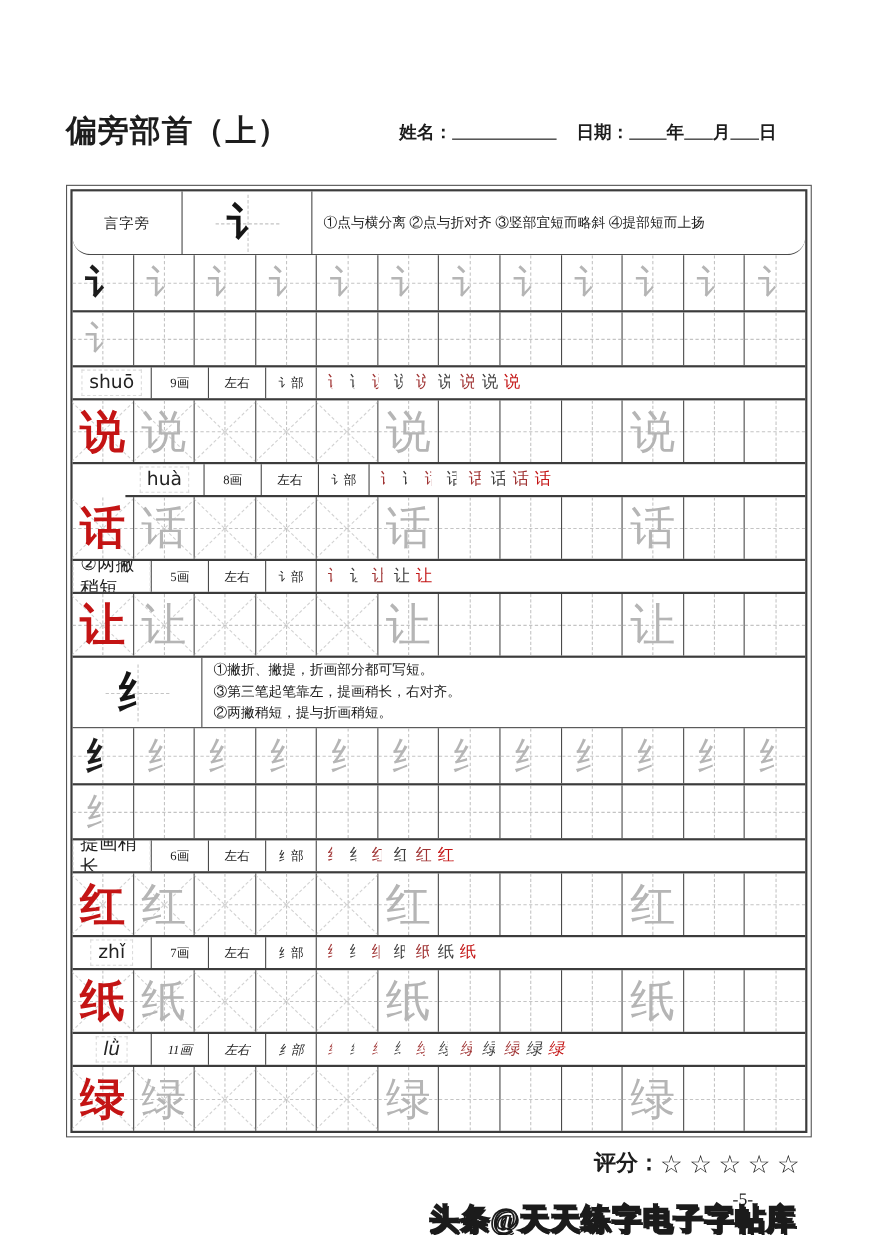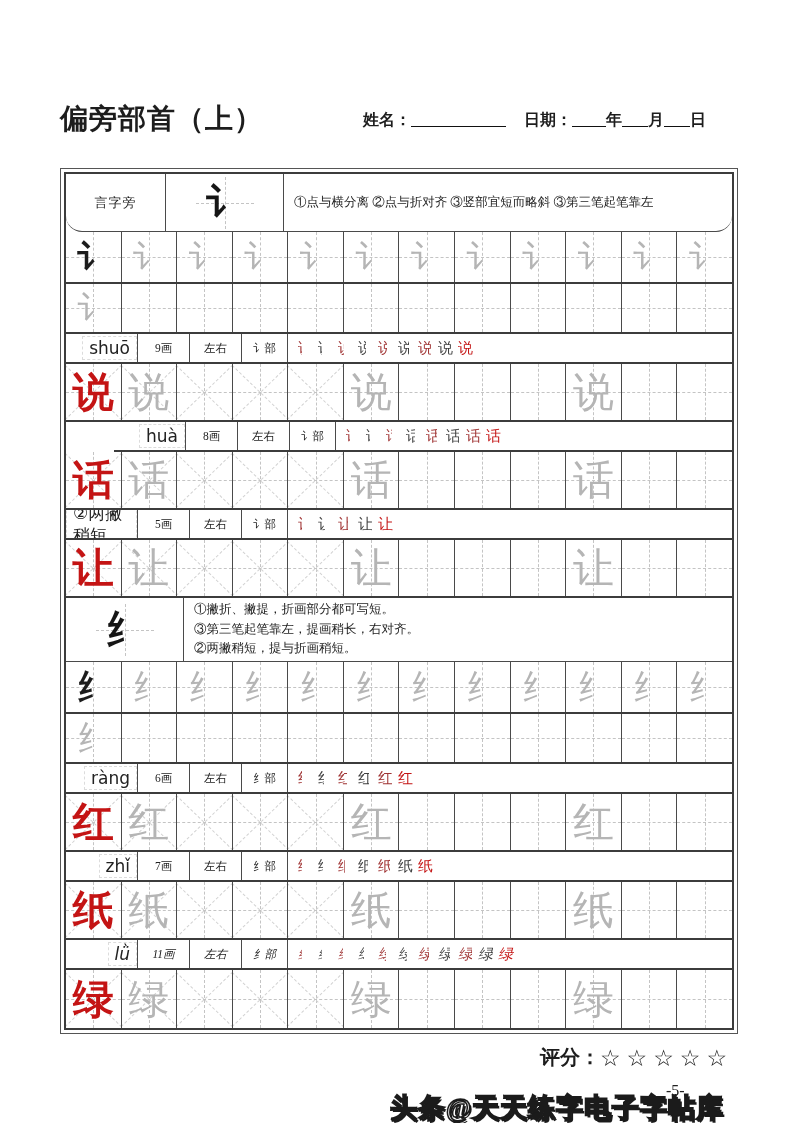--- a/index.html
+++ b/index.html
@@ -42,21 +42,21 @@
   
   .p-cell{flex:1;position:relative;}
   .p-cell .ch{position:absolute;inset:0;display:flex;align-items:center;justify-content:center;}
   .ch.radical{font-size:33px;}
   .ch.hanzi{font-size:41px;line-height:1;}
   .ink{color:#1c1c1c;font-weight:bold;}
   .trace{color:#b5b5b5;}
   .model{color:#c41414;font-weight:bold;}
 
   
-  .ci-pinyin{width:72px;display:flex;align-items:center;justify-content:flex-end;}
+  .ci-pinyin{width:72px;display:flex;align-items:center;justify-content:center;}
   .ci-pinyin span{font-family:"DejaVu Sans","Liberation Sans",sans-serif;font-size:17px;color:#222;border:1px dashed #dcdcdc;padding:0 6px;line-height:22px;}
   .ci-small{width:52px;display:flex;align-items:center;justify-content:center;font-size:11.5px;color:#222;}
   .ci-radical{width:46px;display:flex;align-items:center;justify-content:center;font-size:11.5px;color:#222;}
   .ci-strokes{flex:1;display:flex;align-items:center;gap:3px;padding-left:10px;}
   .step{display:block;width:17px;height:19px;overflow:hidden;}
   .step b{display:block;overflow:hidden;height:19px;font-weight:normal;font-size:15px;line-height:19px;white-space:nowrap;}
 
   
   .score{position:absolute;left:540px;top:1044px;font-size:20px;font-weight:bold;}
   .score .stars{font-size:23px;font-weight:normal;letter-spacing:6px;vertical-align:-2px;}
@@ -80,21 +80,21 @@
         <div class="t-row" style="height: 58px; border-radius: 16px;">
           <div class="cellbase rh-name vline">言字旁</div>
           <div class="cellbase rh-demo vline">
             <div class="demo-cell">
               <i class="hdash"></i>
               <i class="vdash"></i>
               <span class="ch">讠</span>
             </div>
           </div>
           <div class="cellbase rh-tips">
-            <div>①点与横分离 ②点与折对齐 ③竖部宜短而略斜 ③第三笔起笔靠左</div>
+            <div>①点与横分离 ②点与折对齐 ③竖部宜短而略斜 ④提部短而上扬</div>
           </div>
         </div>
         <div class="t-row group-end" style="height: 52px;">
           <div class="cellbase p-cell vline">
             <i class="hdash"></i>
             <i class="vdash"></i>
             <span class="ch radical ink">讠</span>
           </div>
           <div class="cellbase p-cell vline">
             <i class="hdash"></i>
@@ -613,21 +613,21 @@
             <i class="hdash"></i>
             <i class="vdash"></i>
           </div>
           <div class="cellbase p-cell vline">
             <i class="hdash"></i>
             <i class="vdash"></i>
           </div>
         </div>
         <div class="t-row group-end" style="height: 30px;">
           <div class="cellbase ci-pinyin vline">
-            <span>ràng</span>
+            <span>提画稍长</span>
           </div>
           <div class="cellbase ci-small vline">6画</div>
           <div class="cellbase ci-small vline">左右</div>
           <div class="cellbase ci-radical vline">纟部</div>
           <div class="cellbase ci-strokes">
             <span class="step">
               <b style="width: 4px; color: rgb(160, 52, 52);">红</b>
             </span>
             <span class="step">
               <b style="width: 6px; color: rgb(63, 63, 63);">红</b>

